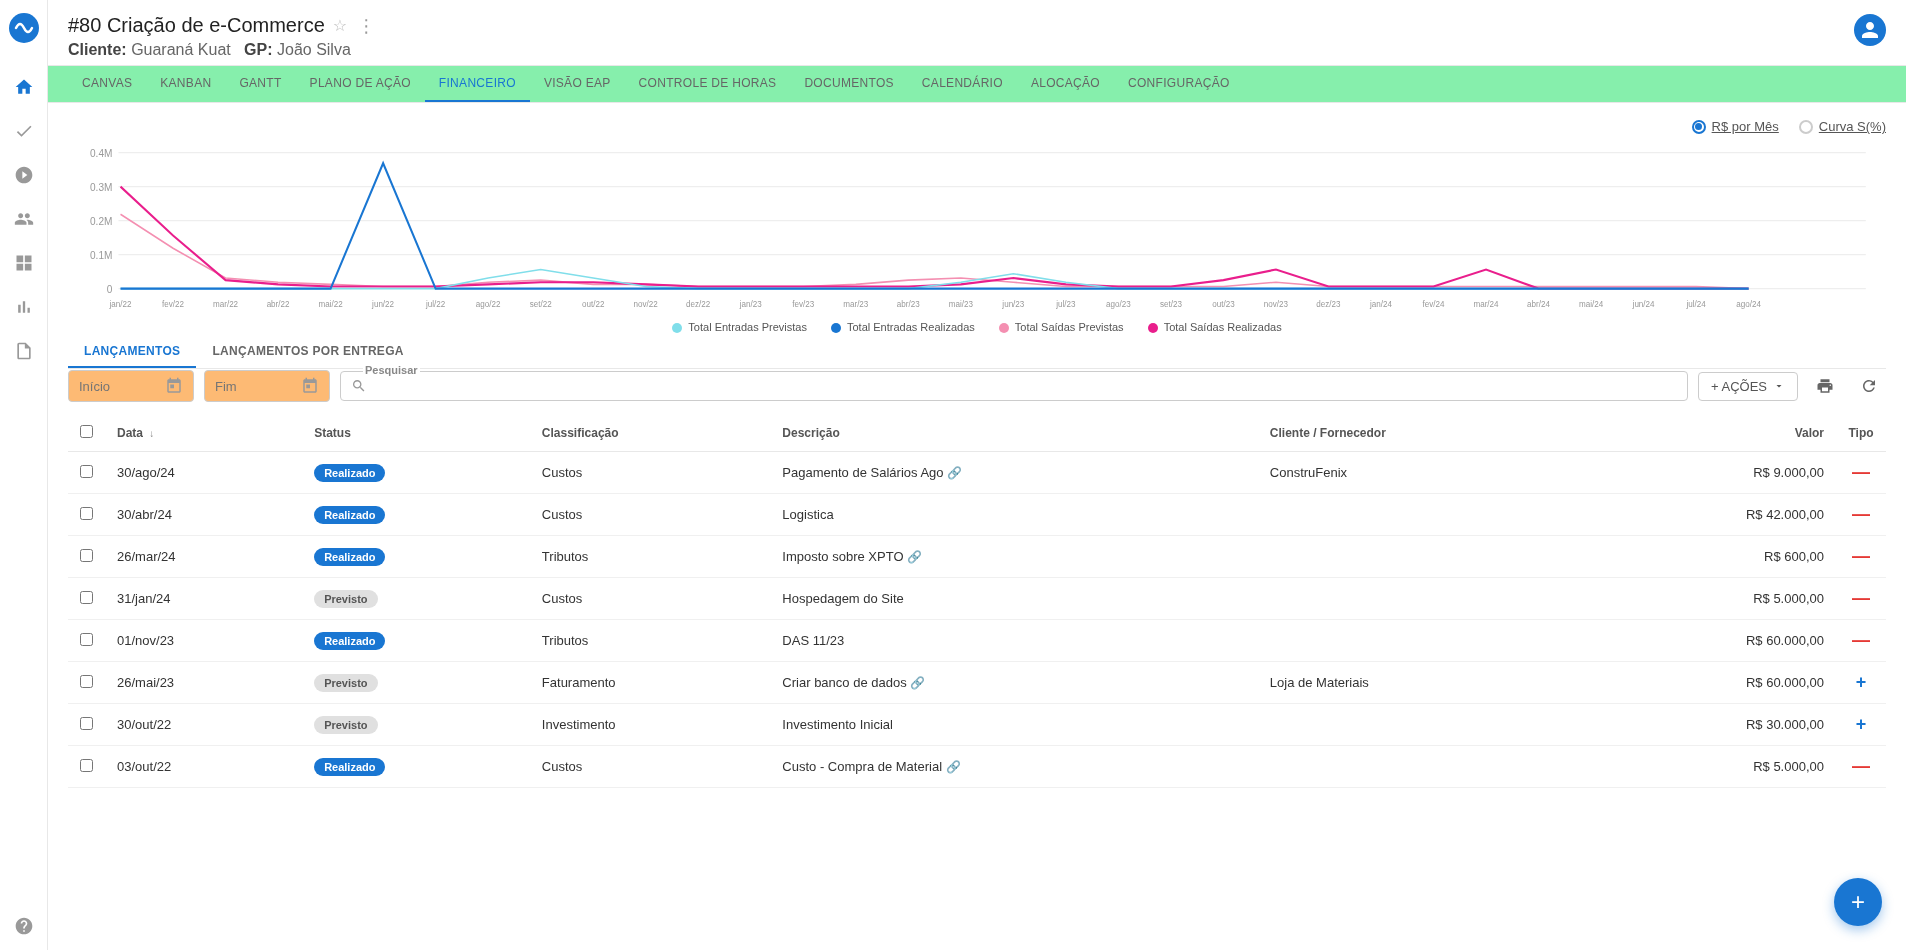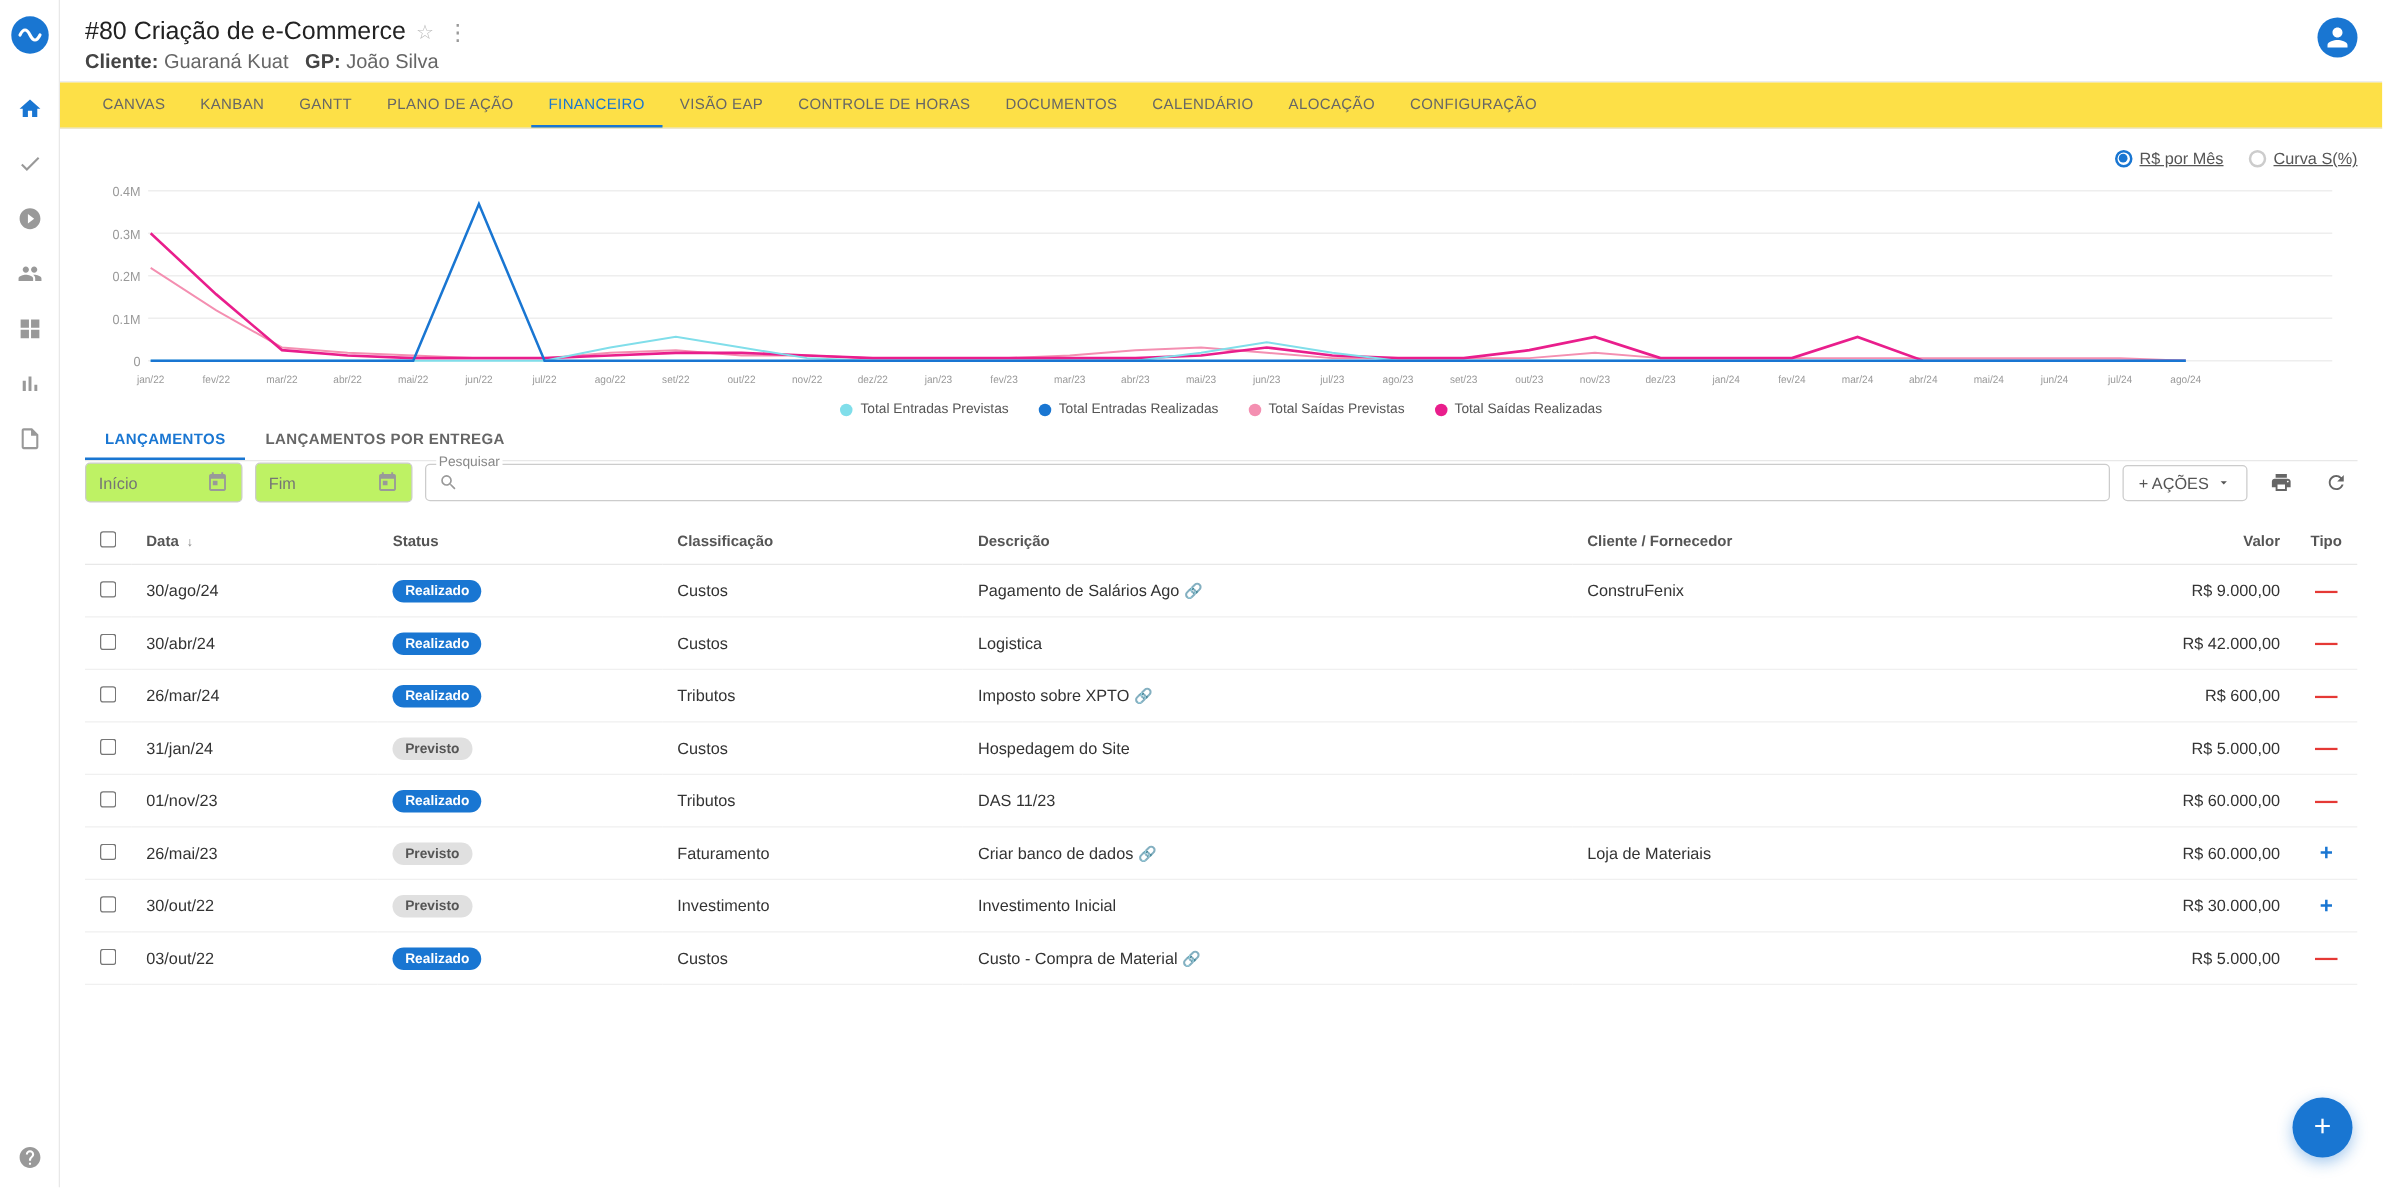--- a/index.html
+++ b/index.html
@@ -60,21 +60,21 @@
       display: flex; align-items: center; justify-content: center;
       font-size: 16px; cursor: pointer;
     }
 
     
     .nav-tabs {
       display: flex;
       gap: 0;
       padding: 0 20px;
       border-bottom: 1px solid #e8e8e8;
-      background: #fde047;
+      background: #86efac;
     }
     .nav-tab {
       padding: 10px 14px;
       font-size: 12px;
       font-weight: 500;
       color: #666;
       cursor: pointer;
       border-bottom: 2px solid transparent;
       text-transform: uppercase;
       letter-spacing: 0.3px;
@@ -146,38 +146,38 @@
     .filters-row {
       display: flex;
       align-items: center;
       gap: 10px;
       margin-bottom: 12px;
     }
     .date-input-wrap {
       display: flex; align-items: center;
       border: 1px solid #ccc; border-radius: 4px;
       padding: 6px 10px; min-width: 120px; gap: 6px;
-      background: #bef264;
+      background: #fdba74;
     }
     .date-input-wrap input {
       border: none; outline: none; font-size: 13px; color: #555; width: 80px; background: transparent;
     }
     .search-wrap {
       flex: 1;
       border: 1px solid #ccc; border-radius: 4px;
       padding: 6px 10px;
       display: flex; align-items: center; gap: 6px;
       background: #fff; position: relative;
     }
     .search-wrap input {
       border: none; outline: none; font-size: 13px; width: 100%; background: transparent;
     }
     .search-label {
-      position: absolute; top: -8px; left: 8px;
-      background: #fff; font-size: 11px; color: #888; padding: 0 2px;
+      position: absolute; top: -8px; left: 22px;
+      background: #fff; font-size: 11px; color: #888; padding: 0 2px; font-weight: bold;
     }
     .actions-btn {
       display: flex; align-items: center; gap: 6px;
       border: 1px solid #ccc; border-radius: 4px;
       padding: 6px 12px; cursor: pointer; font-size: 13px; color: #555;
       background: #fff;
     }
     .icon-btn {
       width: 34px; height: 34px; border: none; background: transparent;
       cursor: pointer; color: #555; display: flex; align-items: center; justify-content: center;

